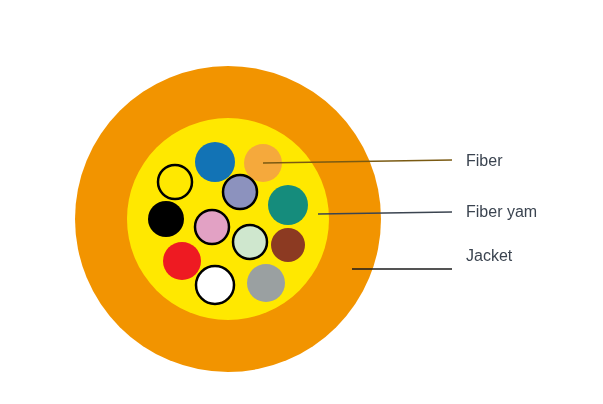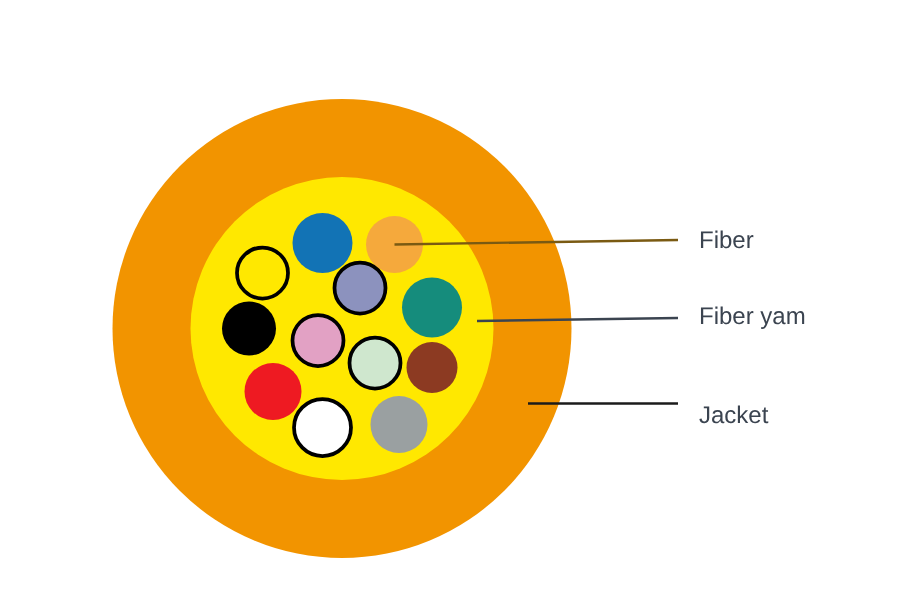--- a/index.html
+++ b/index.html
@@ -71,15 +71,15 @@
         <line x1="263" y1="163" x2="452" y2="160" stroke="#7A5A12" stroke-width="1.6"></line>
         <line x1="318" y1="214" x2="452" y2="212" stroke="#3b4450" stroke-width="1.6"></line>
         <line x1="352" y1="269" x2="452" y2="269" stroke="#1b1b1b" stroke-width="1.6"></line>
       </g>
   </svg>
 
   <span class="callout-label" id="label-fiber" style="left: 466px; top: 153px; color: rgb(59, 68, 80);">Fiber</span>
 
   <span class="callout-label" id="label-aramid" style="left: 466px; top: 204px; color: rgb(59, 68, 80);">Fiber yam</span>
 
-  <span class="callout-label" id="label-jacket" style="left: 466px; top: 270px; color: rgb(59, 68, 80);">Jacket</span>
+  <span class="callout-label" id="label-jacket" style="left: 466px; top: 248px; color: rgb(59, 68, 80);">Jacket</span>
 
 </div>
 
 </body></html>

